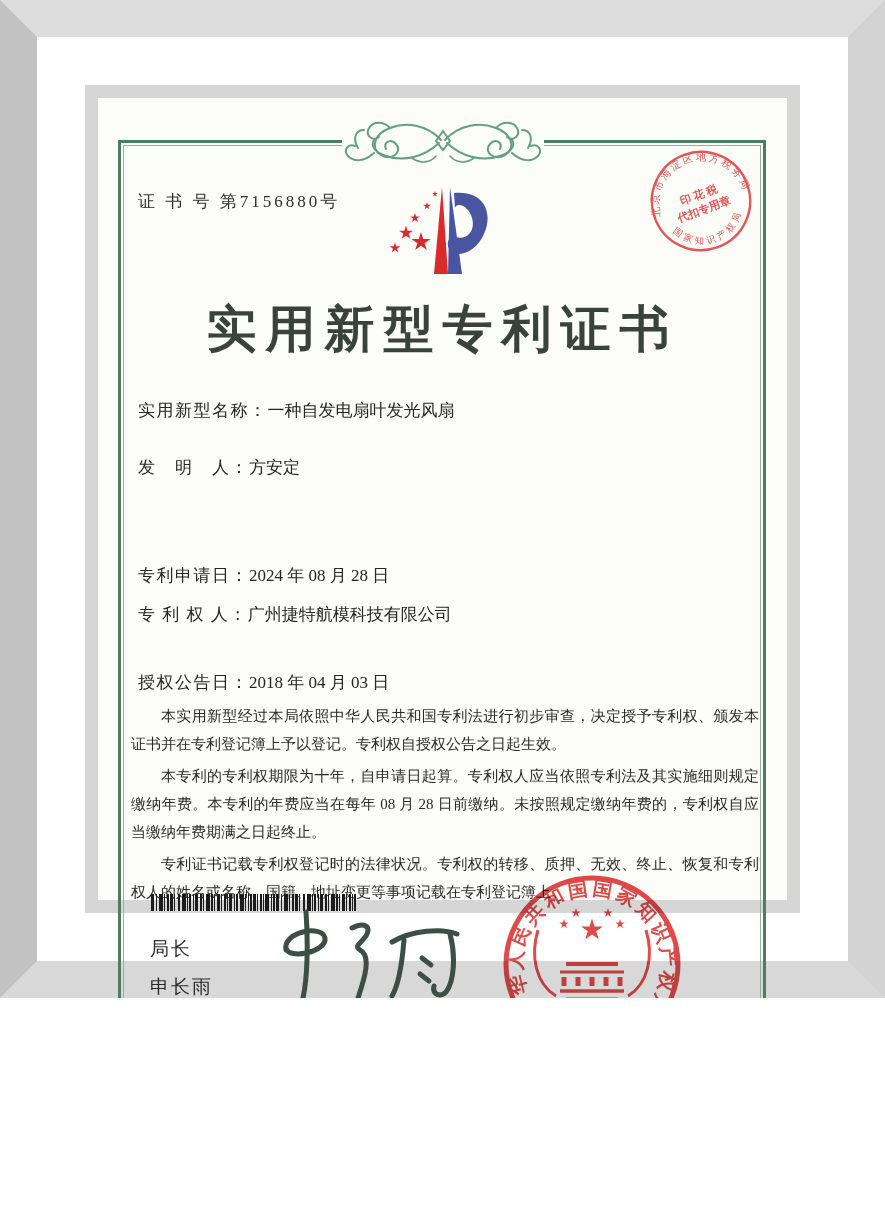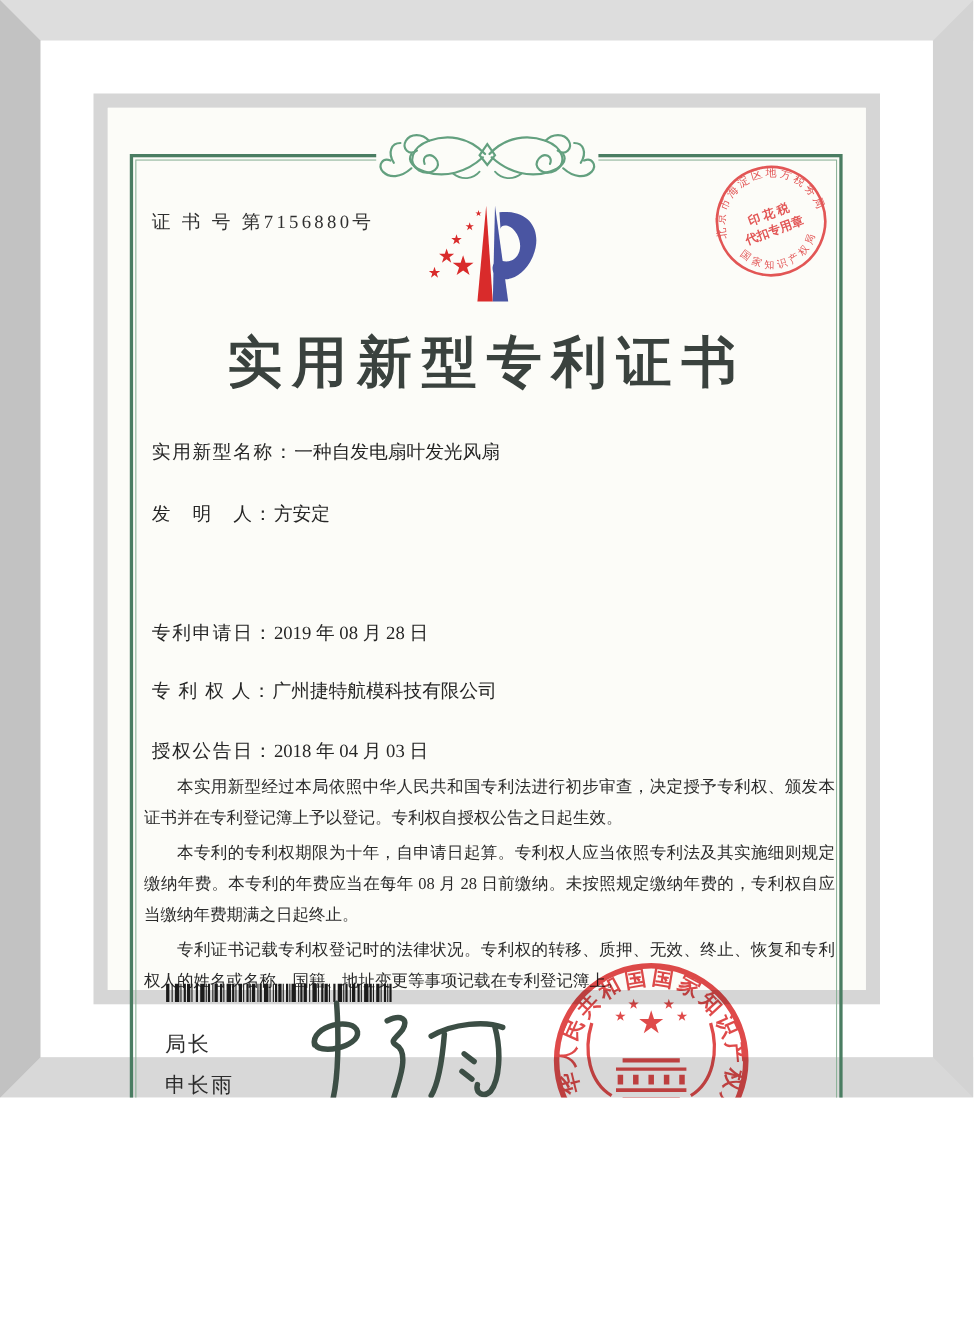--- a/index.html
+++ b/index.html
@@ -19,21 +19,21 @@
   .orn-top{position:absolute;left:328px;top:118px;}
   .orn-bl{position:absolute;left:100px;top:1000px;}
   .orn-br{position:absolute;left:665px;top:1000px;transform:scaleX(-1);}
   
   .cert-no{position:absolute;left:138px;top:190px;font-size:17px;color:#2f2f2f;letter-spacing:3px;}
   .title{position:absolute;left:0;top:296px;width:885px;text-align:center;
     font-size:50px;font-weight:700;color:#3a423e;letter-spacing:9px;}
   .field{position:absolute;left:138px;font-size:17px;color:#252525;white-space:nowrap;}
   .f-label{letter-spacing:1.5px;}
   .f-row0{top:399px}.f-row1{top:456px}.f-row2{top:511px}
-  .f-row3{top:564px}.f-row4{top:617px}.f-row5{top:671px}
+  .f-row3{top:564px}.f-row4{top:603px}.f-row5{top:671px}
   .body-text{position:absolute;left:127px;top:698px;width:636px;color:#2a2a2a;}
   .body-text p{margin:4px;text-indent:2em;font-size:15px;line-height:28px;text-align:justify;}
   .barcode{position:absolute;left:150px;top:894px;}
   .signer-title{position:absolute;left:150px;top:936px;font-size:19px;color:#2b2b2b;letter-spacing:2px;}
   .signer-name{position:absolute;left:150px;top:974px;font-size:19px;color:#2b2b2b;letter-spacing:2px;}
   .signature{position:absolute;left:252px;top:900px;}
   .tax-stamp{position:absolute;left:648px;top:148px;opacity:.92;}
   .office-seal{position:absolute;left:500px;top:872px;opacity:.93;mix-blend-mode:multiply;}
   .seal-date{position:absolute;left:508px;top:1014px;width:176px;text-align:center;
     font-size:16.5px;color:#1e1e1e;letter-spacing:1px;}
@@ -127,21 +127,21 @@
 
   <div class="title">实用新型专利证书</div>
 
   <div class="field f-row0">
     <span class="f-label">实用新型名称：</span><span class="f-value">一种自发电扇叶发光风扇</span>
   </div>
   <div class="field f-row1">
     <span class="f-label">发　明　人：</span><span class="f-value">方安定</span>
   </div>
   <div class="field f-row3">
-    <span class="f-label">专利申请日：</span><span class="f-value">2019 年 08 月 28 日</span>
+    <span class="f-label">专利申请日：</span><span class="f-value">2024 年 08 月 28 日</span>
   </div>
   <div class="field f-row4">
     <span class="f-label">专 利 权 人：</span><span class="f-value">广州捷特航模科技有限公司</span>
   </div>
   <div class="field f-row5">
     <span class="f-label">授权公告日：</span><span class="f-value">2018 年 04 月 03 日</span>
   </div>
 
   <div class="body-text">
     <p>本实用新型经过本局依照中华人民共和国专利法进行初步审查，决定授予专利权、颁发本证书并在专利登记簿上予以登记。专利权自授权公告之日起生效。</p>

